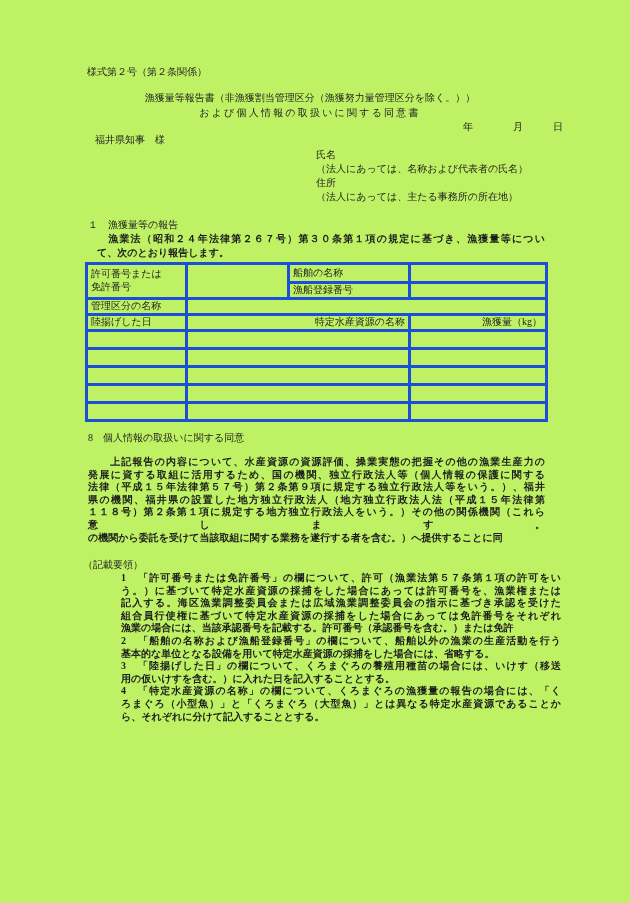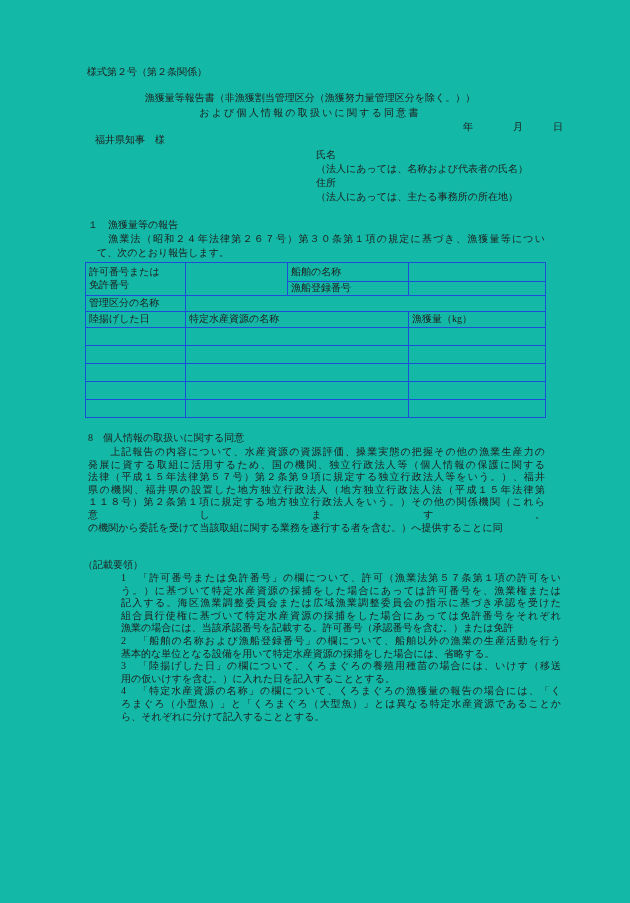--- a/index.html
+++ b/index.html
@@ -1,33 +1,33 @@
 <!DOCTYPE html>
 <html><head>
 <meta charset="utf-8">
 <style>
   html,body { margin:0; padding:0; background:#e8e8e8; }
   .page {
     position:relative; width:630px; height:903px; margin:0 auto;
-    background:#14b8a6; color:#1d1d1d;
+    background:#bef264; color:#1d1d1d;
     font-family:"Liberation Serif","DejaVu Serif",serif;
     font-size:10px; overflow:hidden;
   }
   .abs { position:absolute; }
   .title-block > div { text-align:center;font-family:Liberation Serif, serif; }
   .title-block > div:nth-child(2) { letter-spacing:2.2px; }
-  .jlines > div { text-align:justify; text-align-last:justify; }
+  .jlines > div { text-align:justify; text-align-last:justify;font-weight:bold; }
   .jlines > div:last-child { text-align-last:left; }
   table.report-table { border-collapse:collapse; table-layout:fixed; width:460px; }
   table.report-table td {
-    border:1px solid #1d4ed8; padding:0 3px;
+    border:3px solid #1d4ed8; padding:0 3px;
     font-size:10px; line-height:12.5px; vertical-align:middle; overflow:hidden;
   }
   td.pre { white-space:pre-line; }
-  td.ctr { text-align:left; }
+  td.ctr { text-align:right; }
 </style>
 </head>
 <body>
 
 <div class="page">
 
   <div class="abs" style="left:87px;top:65px;line-height:14px">様式第２号（第２条関係）</div>
 
   <div class="abs title-block" style="left:75px;top:90px;width:470px;line-height:15px">
       <div>漁獲量等報告書（非漁獲割当管理区分（漁獲努力量管理区分を除く。））</div>
@@ -103,21 +103,21 @@
       <tr style="height:18px">
         <td></td>
         <td colspan="2"></td>
         <td></td>
       </tr>
     </tbody>
   </table>
 
   <div class="abs" style="left:88px;top:431px;line-height:14px">8　個人情報の取扱いに関する同意</div>
 
-  <div class="abs jlines" style="left:88px;top:446px;width:457px;line-height:12.6px">
+  <div class="abs jlines" style="left:88px;top:456px;width:457px;line-height:12.6px">
       <div>　　上記報告の内容について、水産資源の資源評価、操業実態の把握その他の漁業生産力の</div>
       <div>発展に資する取組に活用するため、国の機関、独立行政法人等（個人情報の保護に関する</div>
       <div>法律（平成１５年法律第５７号）第２条第９項に規定する独立行政法人等をいう。）、福井</div>
       <div>県の機関、福井県の設置した地方独立行政法人（地方独立行政法人法（平成１５年法律第</div>
       <div>１１８号）第２条第１項に規定する地方独立行政法人をいう。）その他の関係機関（これら</div>
       <div>意します。</div>
       <div>の機関から委託を受けて当該取組に関する業務を遂行する者を含む。）へ提供することに同</div>
     </div>
 
   <div class="abs" style="left:83px;top:558px;line-height:14px">（記載要領）</div>

